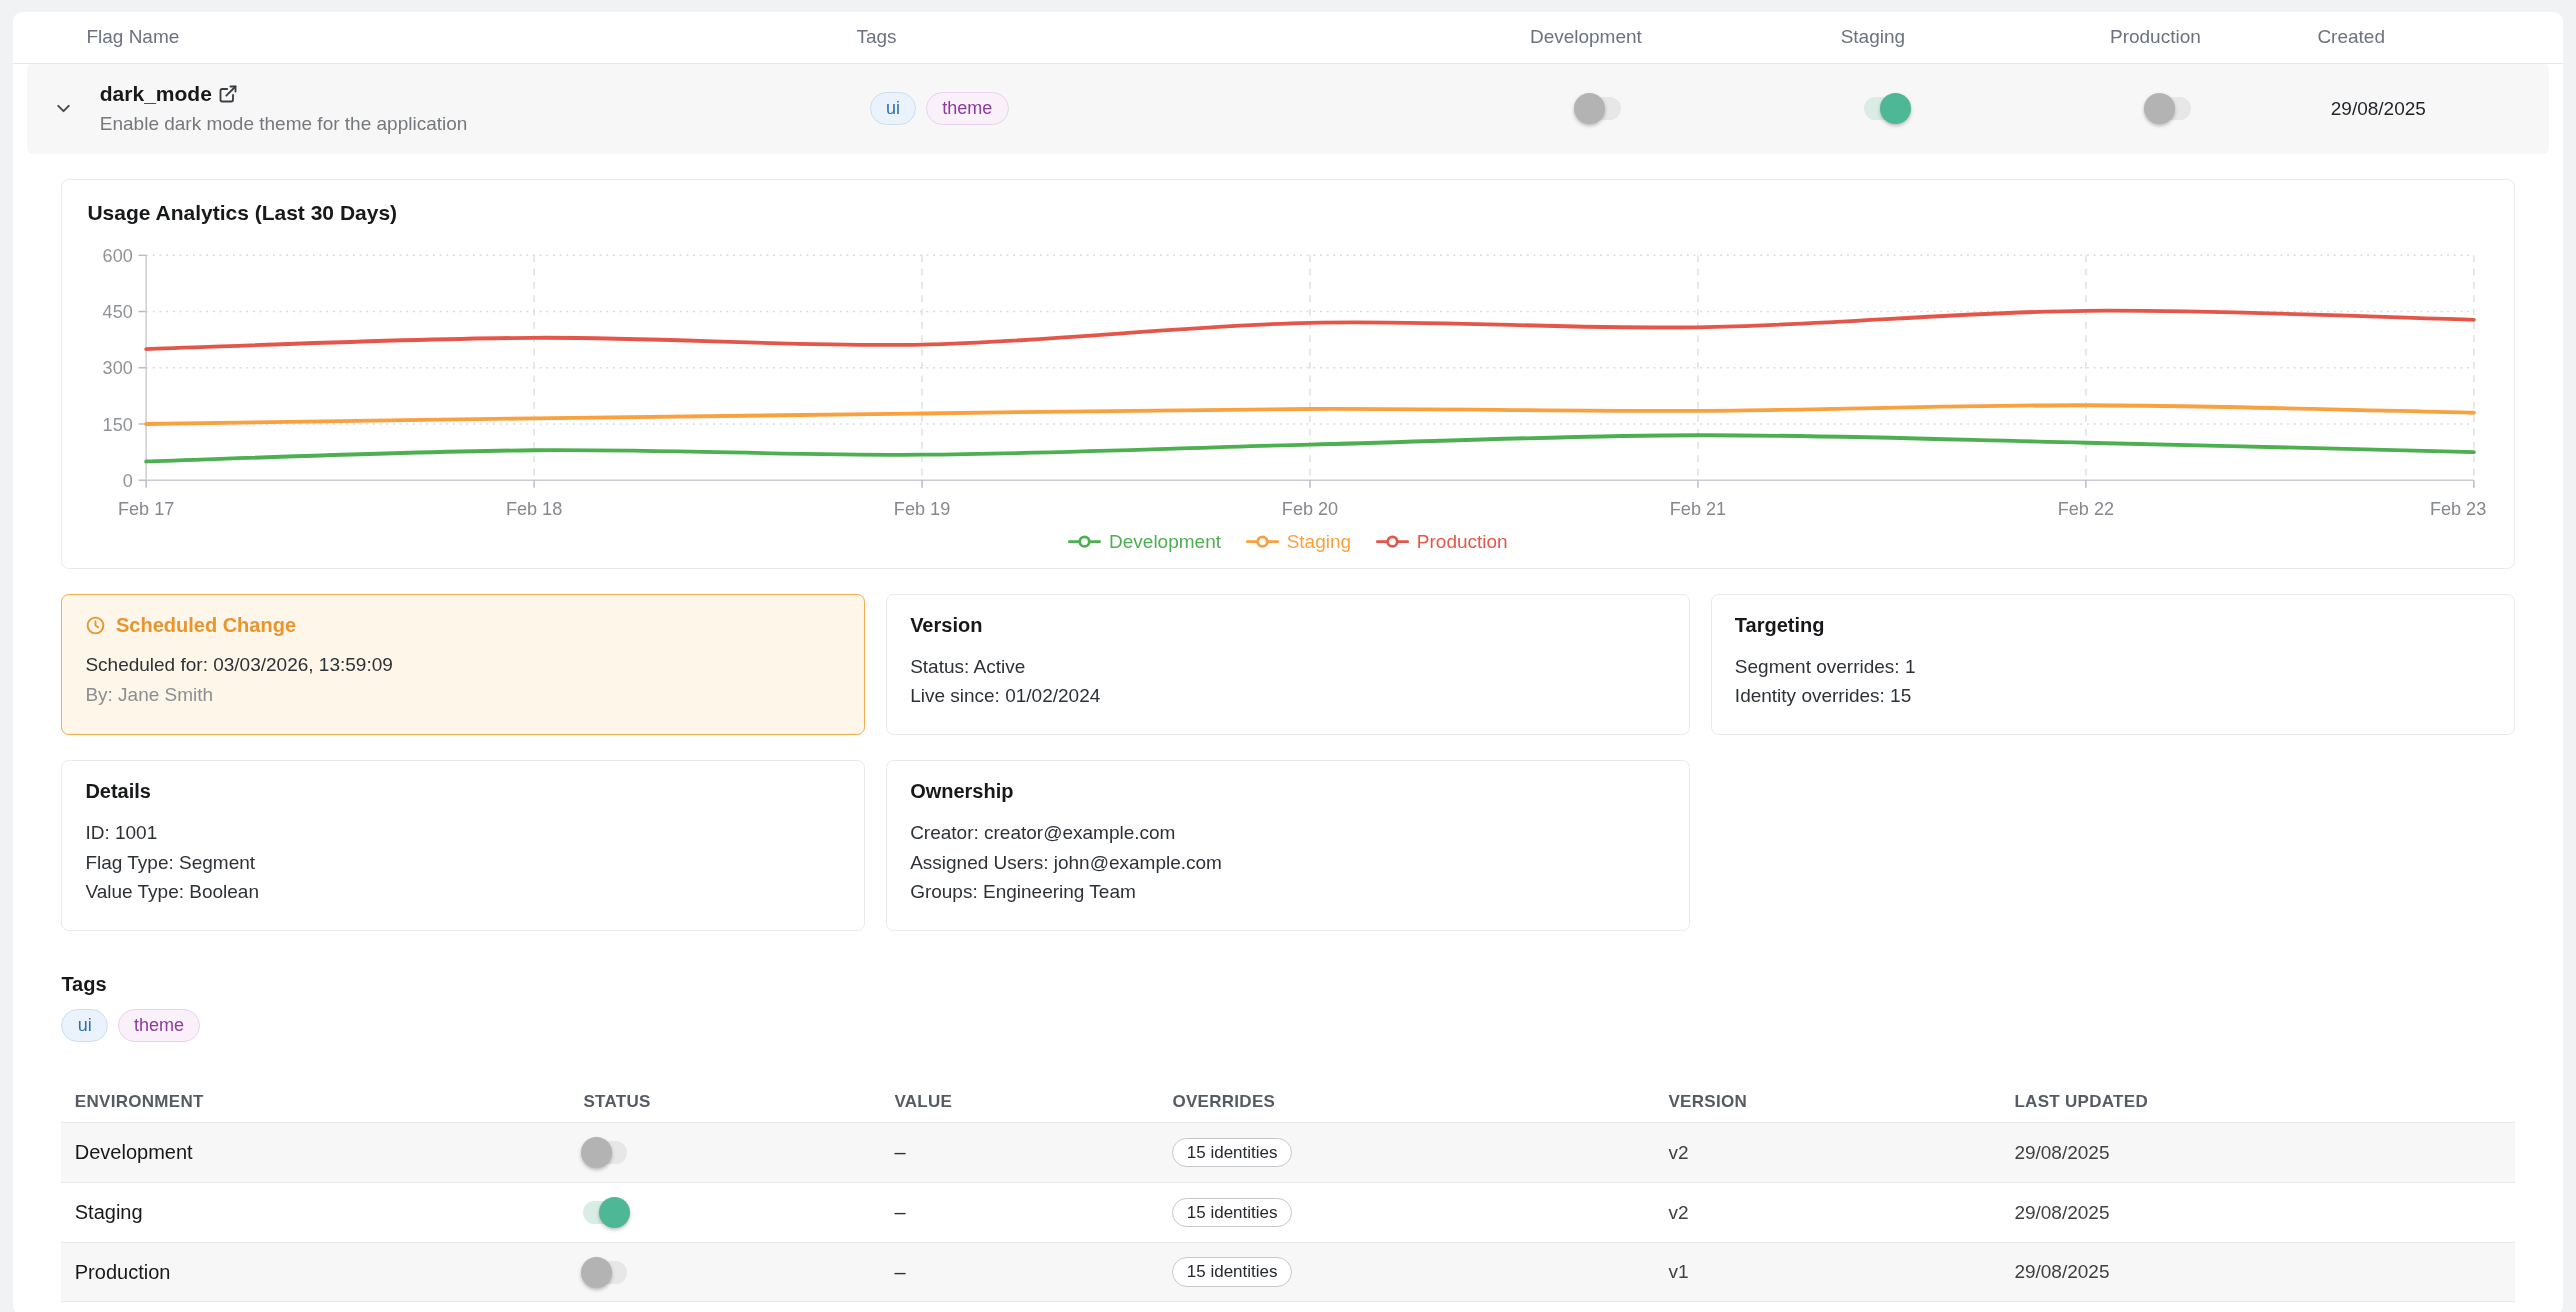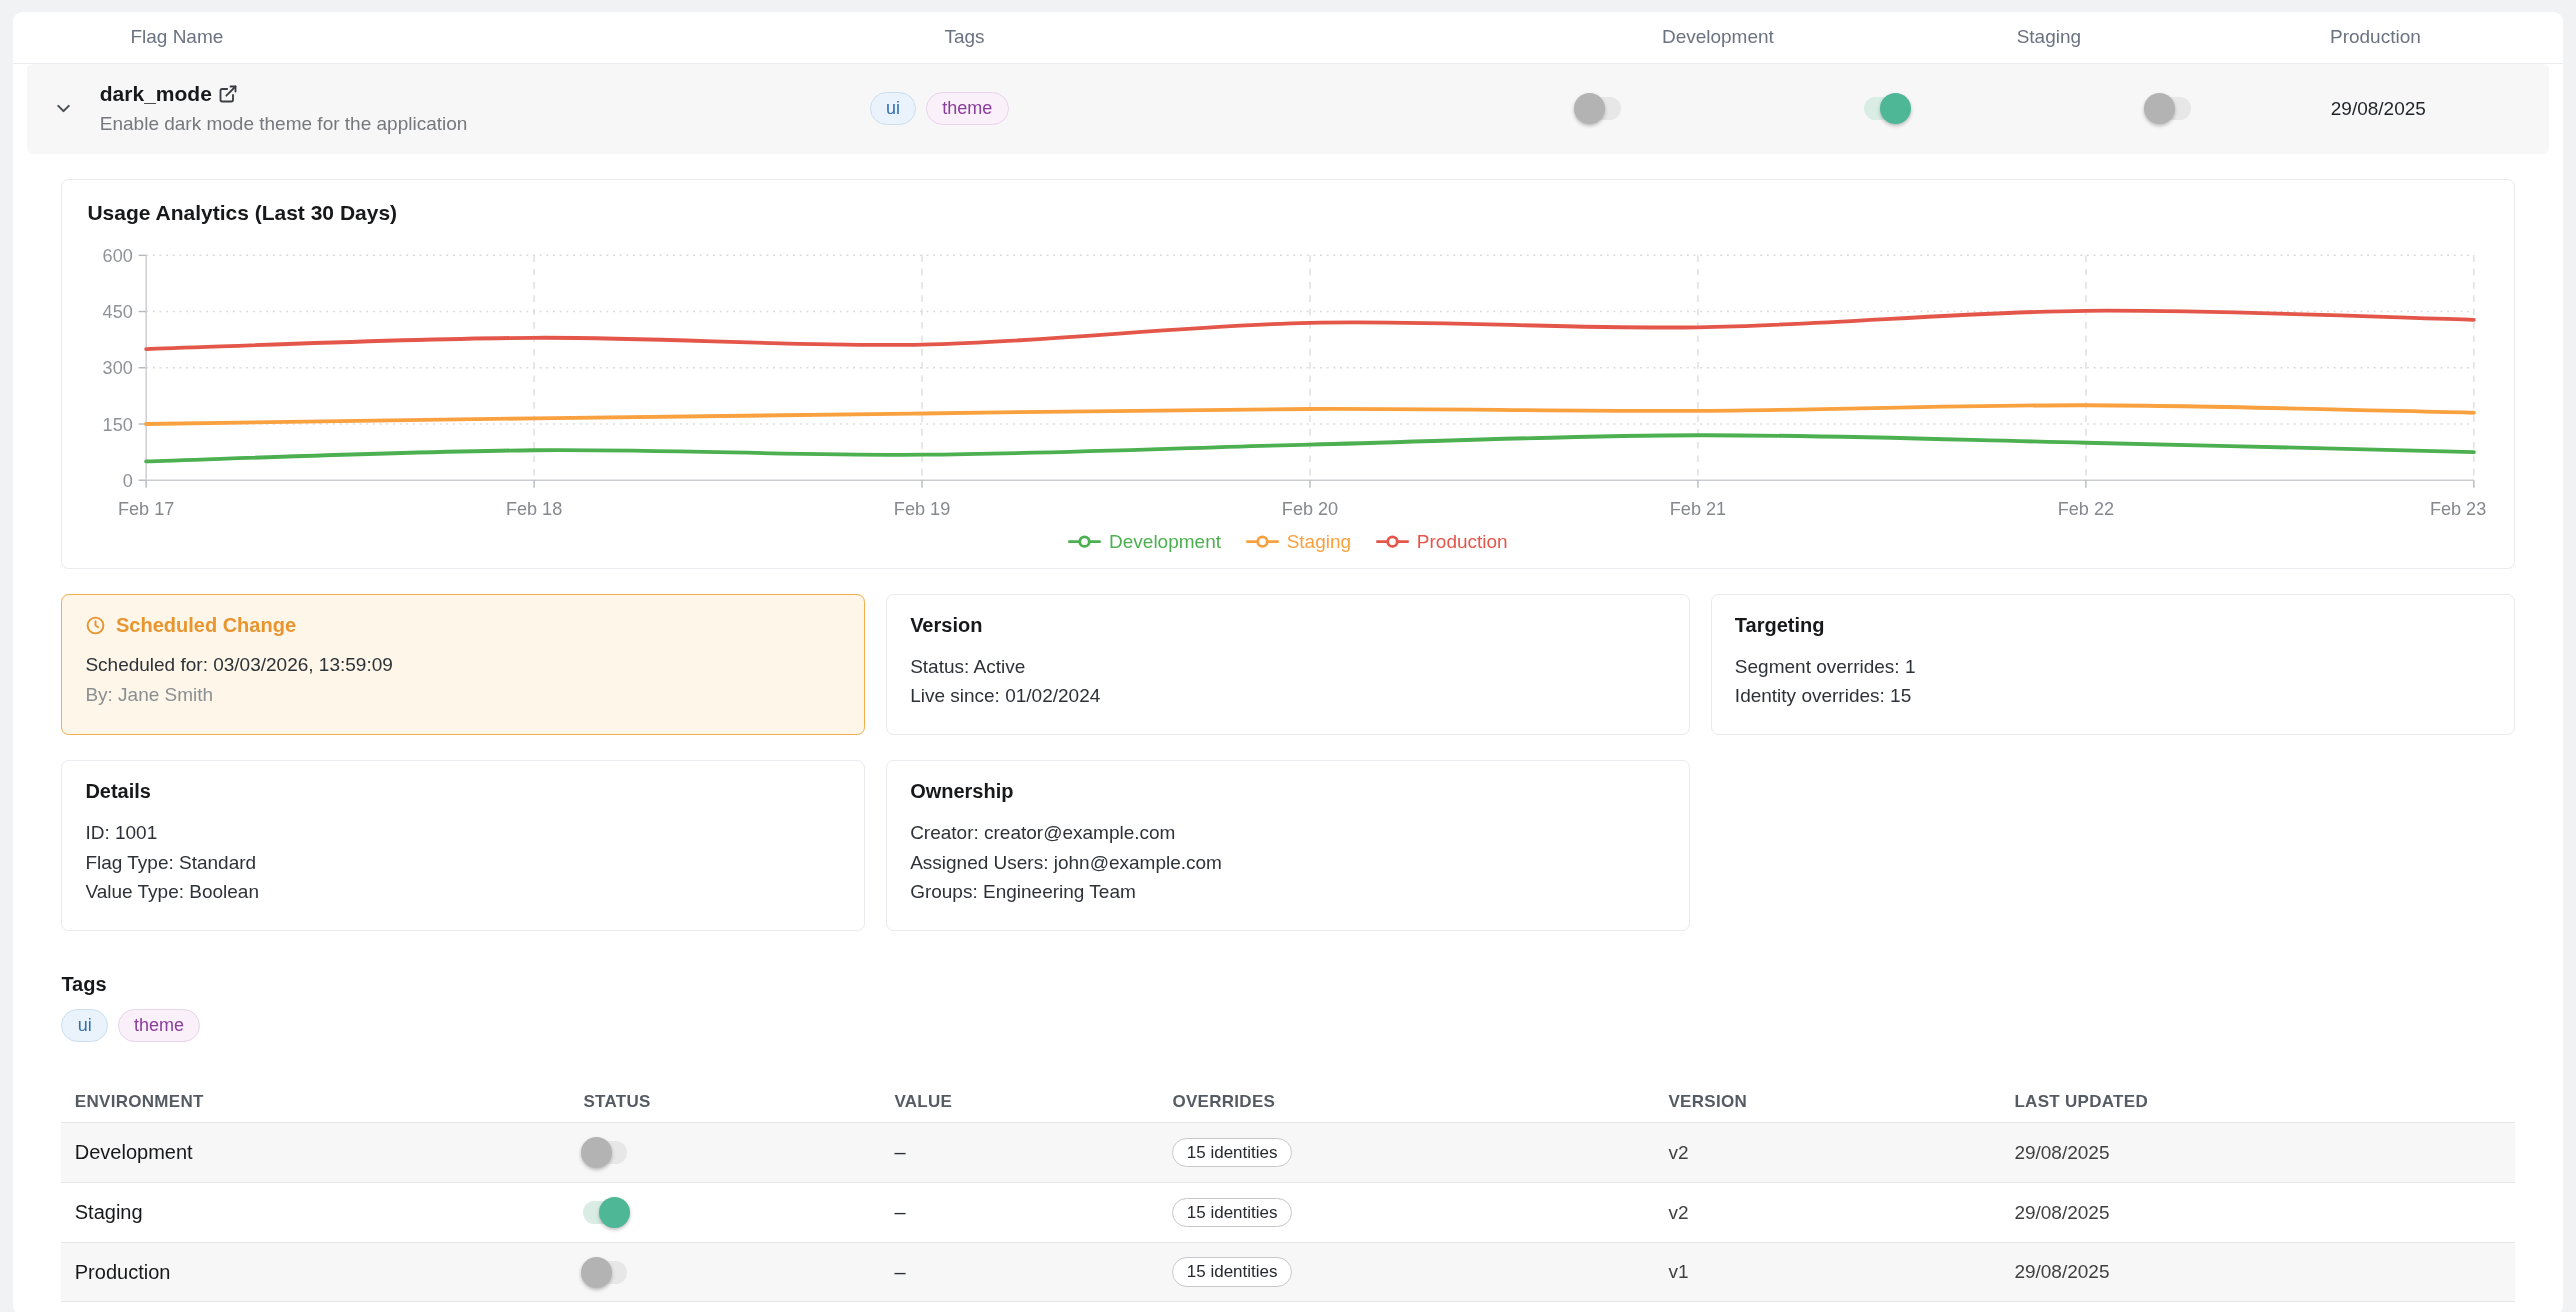--- a/index.html
+++ b/index.html
@@ -1,21 +1,21 @@
 <!DOCTYPE html>
 <html><head>
 <meta charset="utf-8">
 <style>
   * { box-sizing: border-box; margin: 0; padding: 0; }
   html,body { background:#f1f2f4; font-family:"Liberation Sans","DejaVu Sans",sans-serif; color:#1f2328; }
   .panel { background:#fff; margin:11.5px 13.4px 17px; border-radius:9.6px; padding-bottom:13.4px; }
 
   
   .flag-grid { display:grid; grid-template-columns:73px 770px 586px 287px 287px 278px 1fr; align-items:center; }
-  .flags-header { height:52px; border-bottom:1px solid #e8eaed; color:#6b7280; font-size:19px;gap:44px; }
+  .flags-header { height:52px; border-bottom:1px solid #e8eaed; color:#6b7280; font-size:19px; }
   .flags-header .c-center { text-align:center; }
   .flags-header .c-created, .flag-row .c-created { padding-left:23px; }
   .flag-row { background:#f7f7f8; margin:0 13.4px; border-radius:5.7px; height:90px; }
   .expander { display:flex; justify-content:center; align-items:center; cursor:pointer; }
   .flag-name-line { display:flex; align-items:center; gap:6px; }
   .flag-name { font-weight:bold; font-size:21px; color:#17181a; }
   .flag-desc { color:#75787c; font-size:19px; margin-top:6.7px; }
   .tag-list { display:flex; gap:9.6px; }
   .tag { display:inline-block; padding:4.8px 15.3px; border-radius:956px; font-size:18px; line-height:1.2;text-align:right; }
   .tag:nth-child(1) { background:#eaf3fb; color:#2f6fb2; border:1px solid #cadef1; }
@@ -213,21 +213,21 @@
         <h3>Targeting</h3>
         <p>Segment overrides: 1</p>
         <p>Identity overrides: 15</p>
       </div>
     </div>
 
     <div class="cards-row">
       <div class="card info-card">
         <h3>Details</h3>
         <p>ID: 1001</p>
-        <p>Flag Type: Standard</p>
+        <p>Flag Type: Segment</p>
         <p>Value Type: Boolean</p>
       </div>
       <div class="card info-card">
         <h3>Ownership</h3>
         <p>Creator: creator@example.com</p>
         <p>Assigned Users: john@example.com</p>
         <p>Groups: Engineering Team</p>
       </div>
       <div></div>
     </div>

